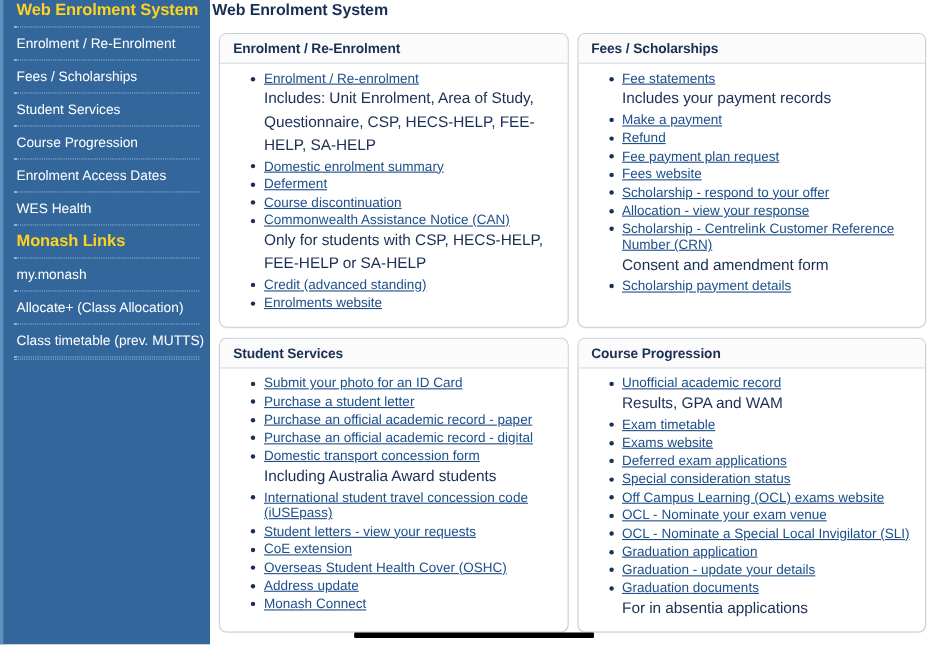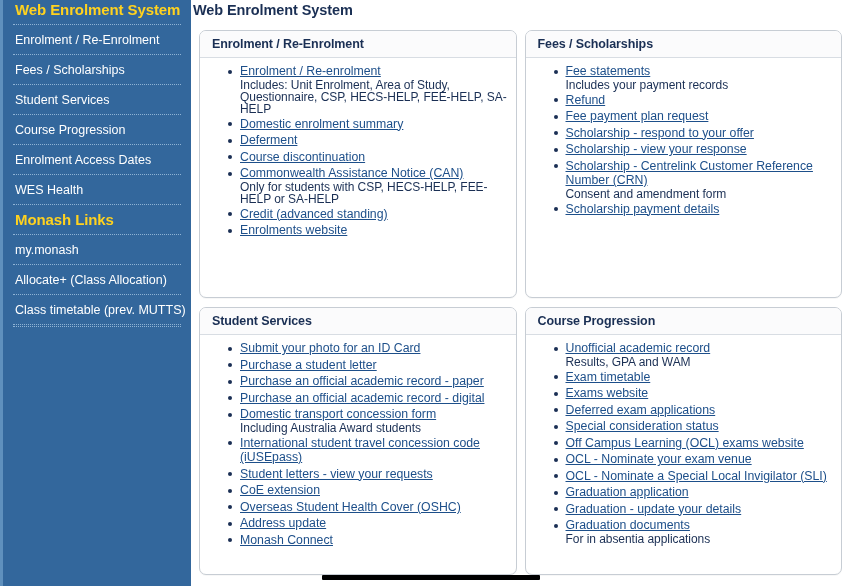--- a/index.html
+++ b/index.html
@@ -137,22 +137,22 @@
   a.itemlink {
     color: #1d4f8a;
     text-decoration: underline;
     font-size: 12.3px;
     line-height: 14.5px;
     display: inline;
   }
   .note {
     display: block;
     color: #1a2f54;
-    font-size: 12px;
-    line-height: 12px;
+    font-size: 14px;
+    line-height: 21px;
     padding-top: 0px;
     letter-spacing: -0.05px;
   }
 
   
   .hscroll {
     position: absolute;
     left: 131px;
     bottom: 6px;
     width: 218px;
@@ -209,24 +209,26 @@
               <li><a class="itemlink" href="#">Credit (advanced standing)</a></li>
               <li><a class="itemlink" href="#">Enrolments website</a></li>
             </ul>
           </div>
         </section>
         <section class="panel panel-a">
           <div class="panel-head">Fees / Scholarships</div>
           <div class="panel-body">
             <ul class="links">
               <li><a class="itemlink" href="#">Fee statements</a><span class="note">Includes your payment records</span></li>
+              <li><a class="itemlink" href="#">Make a payment</a></li>
               <li><a class="itemlink" href="#">Refund</a></li>
               <li><a class="itemlink" href="#">Fee payment plan request</a></li>
+              <li><a class="itemlink" href="#">Fees website</a></li>
               <li><a class="itemlink" href="#">Scholarship - respond to your offer</a></li>
-              <li><a class="itemlink" href="#">Scholarship - view your response</a></li>
+              <li><a class="itemlink" href="#">Allocation - view your response</a></li>
               <li><a class="itemlink" href="#">Scholarship - Centrelink Customer Reference Number (CRN)</a><span class="note">Consent and amendment form</span></li>
               <li><a class="itemlink" href="#">Scholarship payment details</a></li>
             </ul>
           </div>
         </section>
         <section class="panel panel-b">
           <div class="panel-head">Student Services</div>
           <div class="panel-body">
             <ul class="links">
               <li><a class="itemlink" href="#">Submit your photo for an ID Card</a></li>

